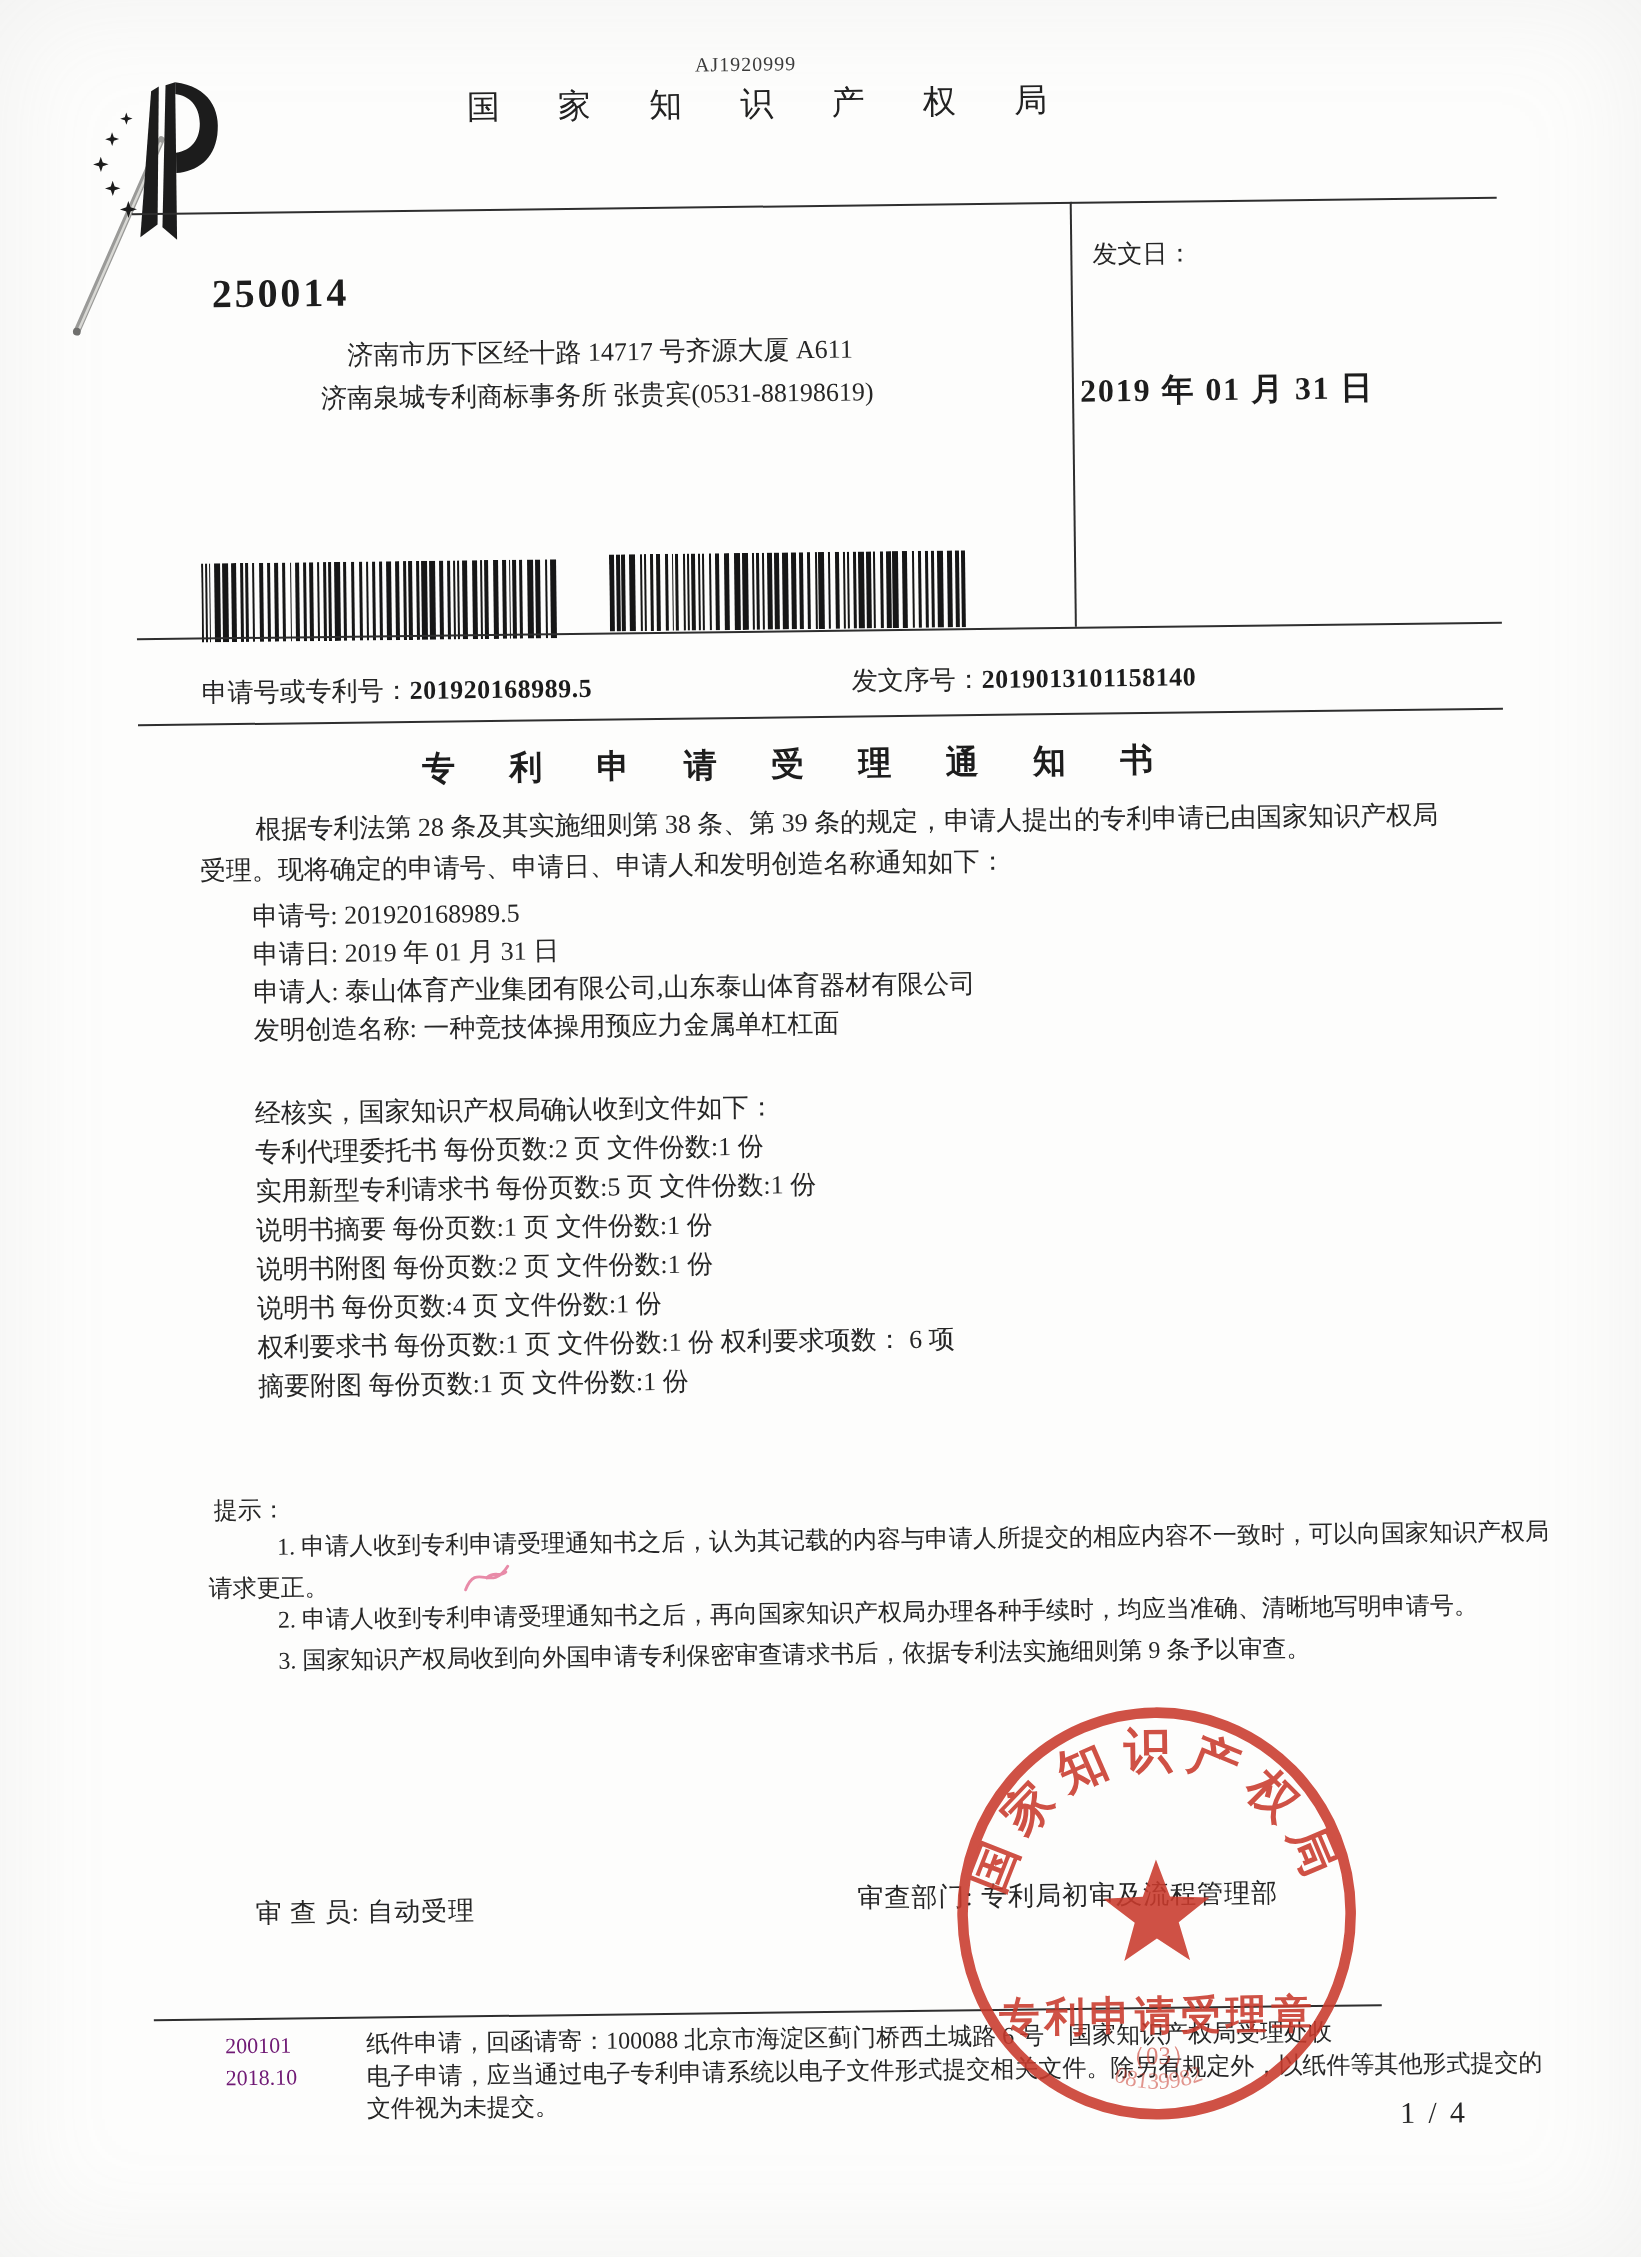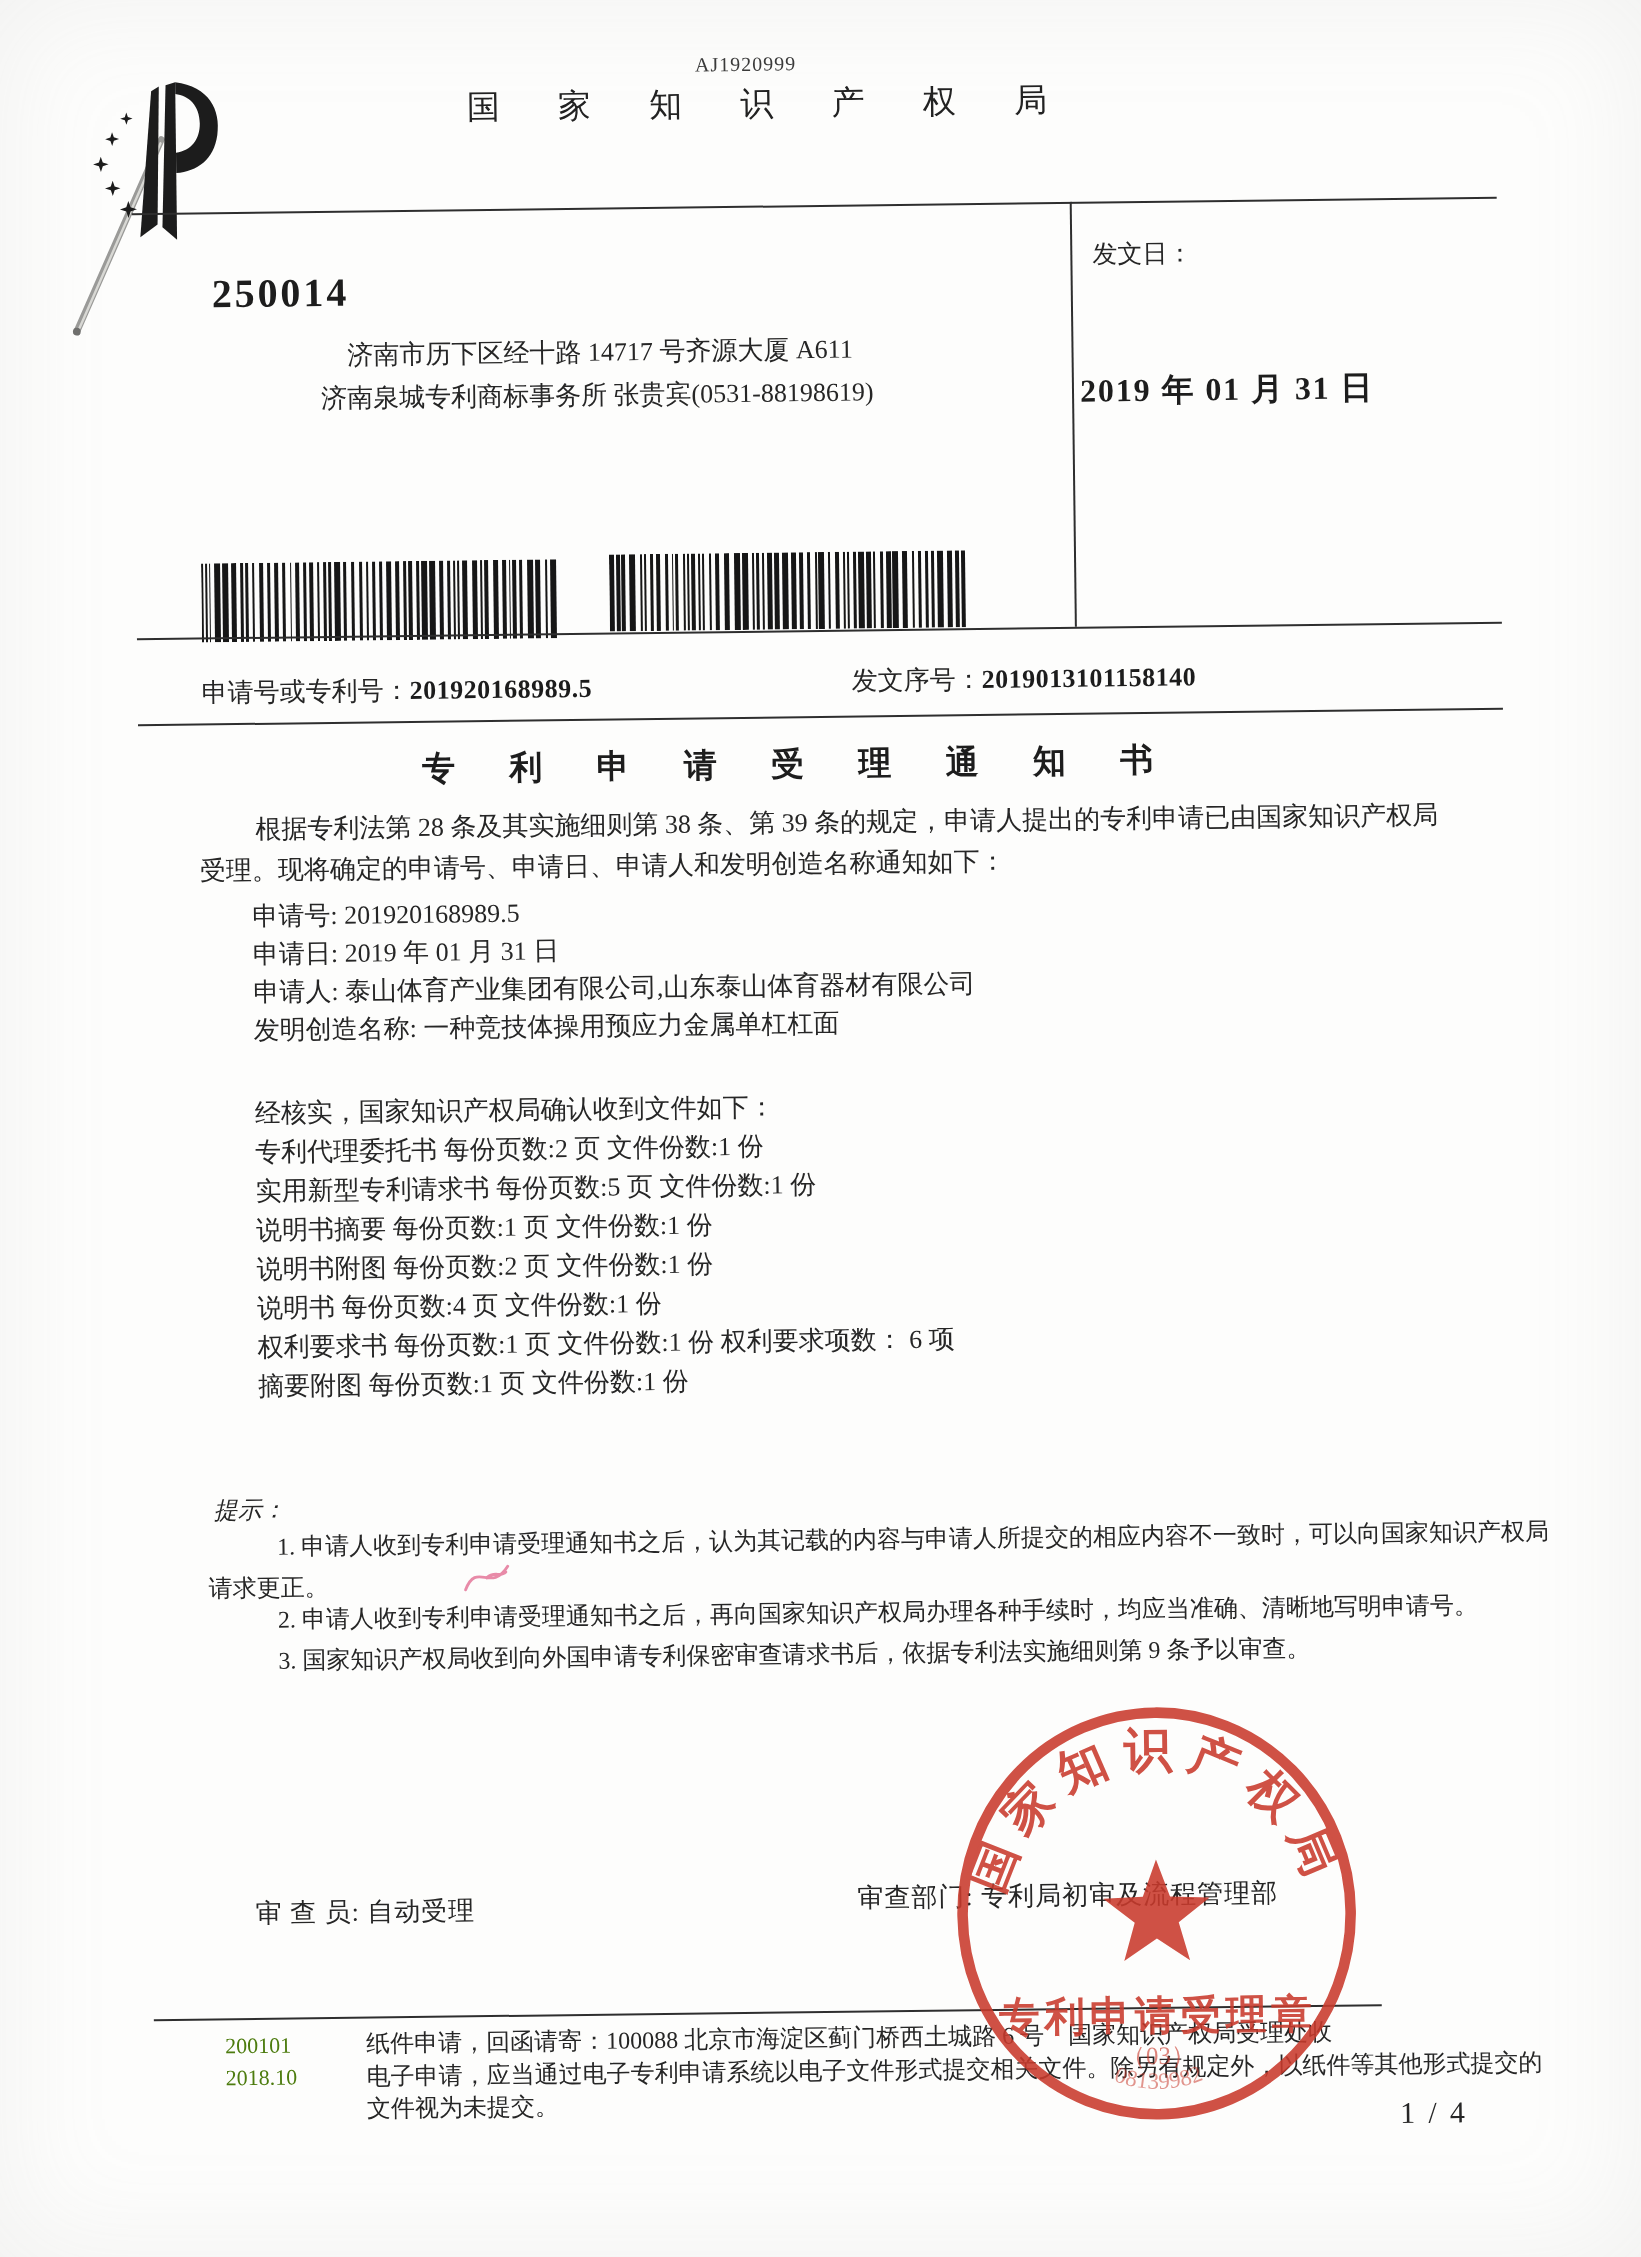--- a/index.html
+++ b/index.html
@@ -34,30 +34,30 @@
   .idrow{font-size:26px;}
   .idrow .num{font-weight:bold;letter-spacing:0.5px;color:#1c1c1c;}
   .app-no{left:207px;top:668px;}
   .serial-no{left:857px;top:664px;}
   .notice-title{left:0;top:742px;width:1607px;text-align:center;font-size:33px;font-weight:bold;letter-spacing:23px;color:#1d1d1d;}
   .body-text{font-size:26px;color:#262626;}
   .intro1{left:259px;top:805px;}
   .intro2{left:203px;top:846px;}
   .details{left:255px;top:891px;line-height:38px;}
   .received{left:255px;top:1087px;line-height:39px;}
-  .tips-label{left:209px;top:1487px;font-size:24px;font-style:italic;}
+  .tips-label{left:209px;top:1487px;font-size:24px;}
   .tip{font-size:24px;}
   .tip1{left:272px;top:1524px;}
   .tip2{left:203px;top:1565px;}
   .tip3{left:272px;top:1597px;}
   .tip4{left:272px;top:1638px;}
   .examiner{left:246px;top:1889px;font-size:26px;letter-spacing:1px;}
   .department{left:848px;top:1881px;font-size:26px;letter-spacing:1px;}
   .stamp-box{left:944px;top:1709px;width:406px;height:417px;pointer-events:none;}
-  .footer-code{font-size:22px;color:#4d7c0f;}
+  .footer-code{font-size:22px;color:#701a75;}
   .fc1{left:214px;top:2026px;}
   .fc2{left:214px;top:2058px;}
   .footer-line{font-size:24px;}
   .fl1{left:355px;top:2022px;}
   .fl2{left:355px;top:2055px;}
   .fl3{left:355px;top:2087px;}
   .page-num{left:1388px;top:2103px;font-size:30px;letter-spacing:2.9px;}
   .stamp-text{fill:var(--stamp-color,#c93a2c);}
   .pen-mark{left:452px;top:1545px;}
 </style>

